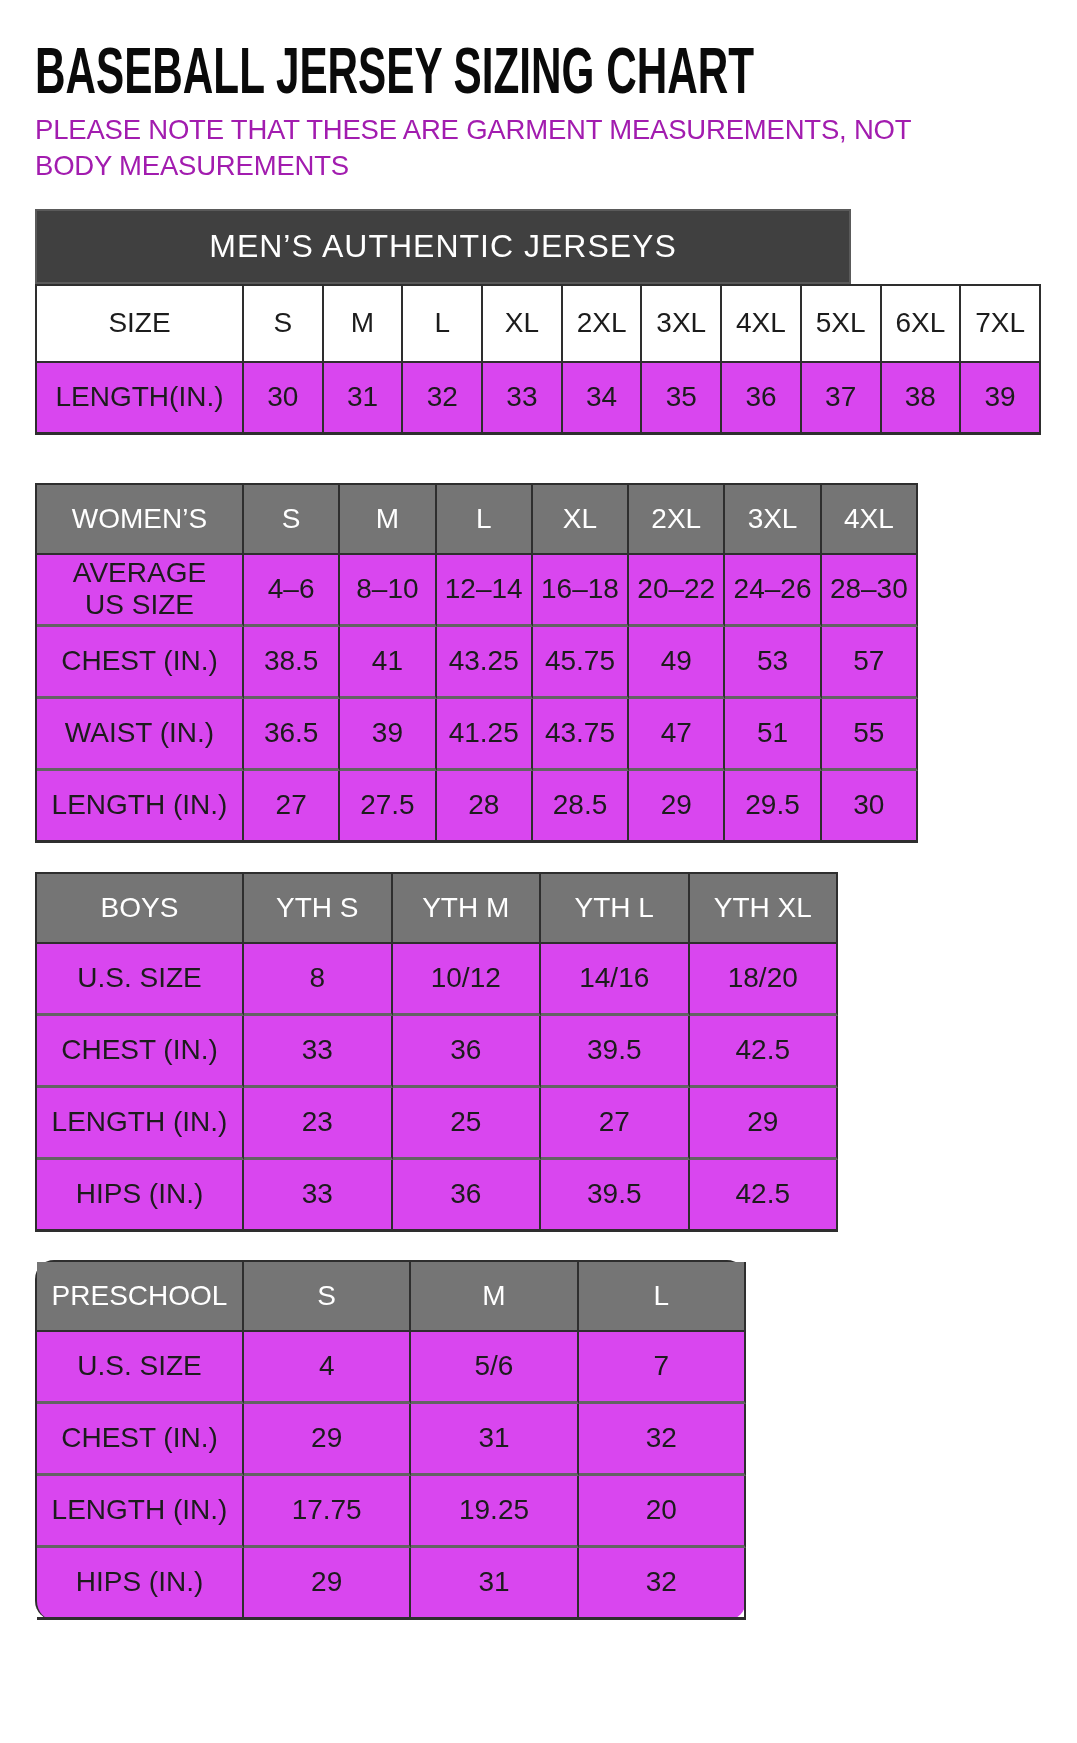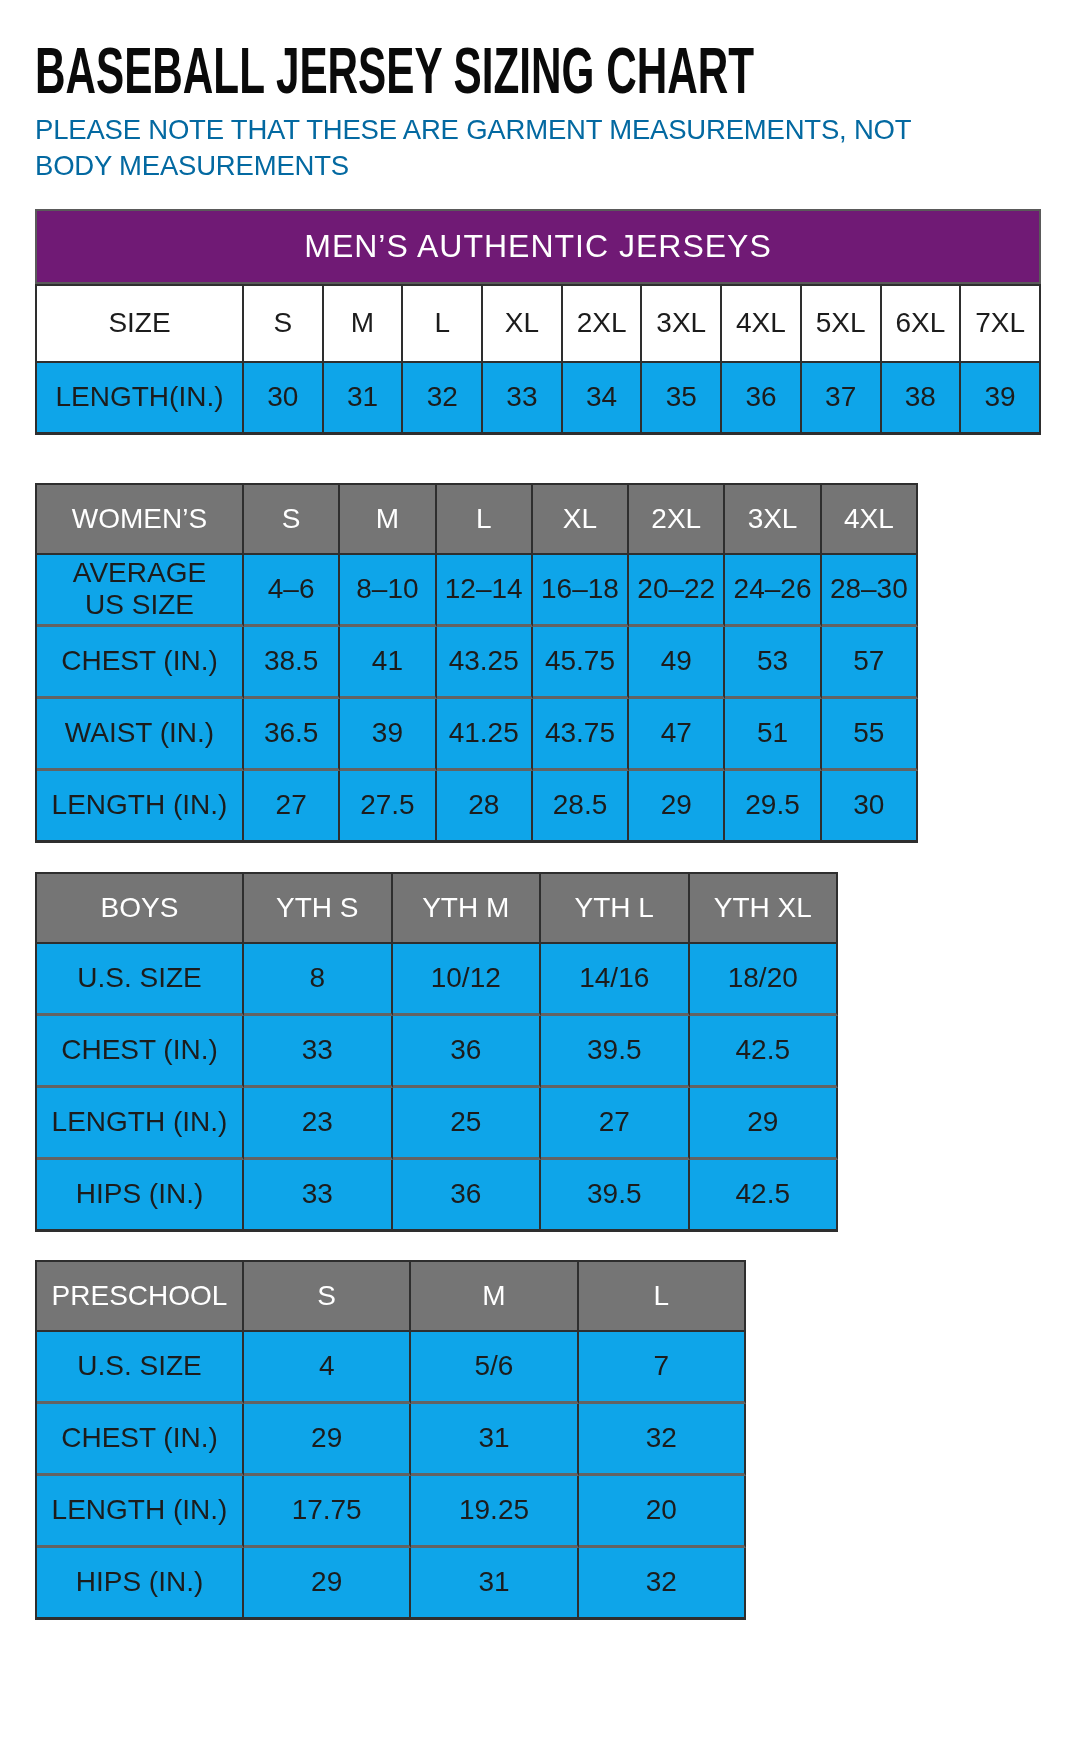--- a/index.html
+++ b/index.html
@@ -14,54 +14,54 @@
   .title-clip{width:1007px;height:60px;overflow:hidden;margin-top:20px;}
   .page-title{
     margin:0;font-size:64px;line-height:58px;font-weight:bold;color:#0a0a0a;
     white-space:nowrap;letter-spacing:0px;
     transform:scaleX(0.66);transform-origin:0 50%;
   }
 
   
   .note{
     margin:10px 0 0 0;max-width:930px;
-    color:#0369a1;font-size:27.5px;line-height:1.32;letter-spacing:-0.2px;
+    color:#a21caf;font-size:27.5px;line-height:1.32;letter-spacing:-0.2px;
   }
 
   
   .banner{
-    margin-top:24px;width:1006px;height:75px;box-sizing:border-box;
-    background:#701a75;border:2px solid #5a5a5a;
+    margin-top:24px;width:816px;height:75px;box-sizing:border-box;
+    background:#404040;border:2px solid #5a5a5a;
     display:flex;align-items:center;justify-content:center;
     color:#ffffff;font-size:32px;letter-spacing:1px;
   }
 
   
   .size-table{
     border-collapse:separate;border-spacing:0;table-layout:fixed;
     border-top:2px solid #2e2e2e;border-left:2px solid #2e2e2e;
-    text-align:center;font-size:28px;background:#0ea5e9;
+    text-align:center;font-size:28px;background:#d946ef;
   }
   .size-table th,.size-table td{
     padding:0;font-weight:normal;vertical-align:middle;
     border-right:2px solid #2e2e2e;border-bottom:3px solid #636363;
   }
   .size-table thead th{border-bottom:2px solid #2e2e2e;}
   .size-table tbody tr:last-child td{border-bottom:3px solid #2e2e2e;}
   .size-table tr{height:72px;}
   .size-table thead tr{height:70px;}
   .tbl-mens thead tr{height:77px;}
   .gray-head{background:#757575;color:#ffffff;}
   .plain-head{background:#ffffff;color:#1c1c1c;}
   .row-label{white-space:pre-line;line-height:1.15;}
   col.label-col{width:207px;}
   .tbl-mens{width:1006px;}
   .tbl-womens{width:883px;}
   .tbl-boys{width:803px;}
-  .tbl-preschool{width:711px;}
+  .tbl-preschool{width:711px;border-radius:19px;}
   .sec-womens{margin-top:48px;}
   .sec-boys{margin-top:29px;}
   .sec-preschool{margin-top:28px;}
 </style>
 </head>
 <body>
 
 <div class="container">
 
   <div class="title-clip">

